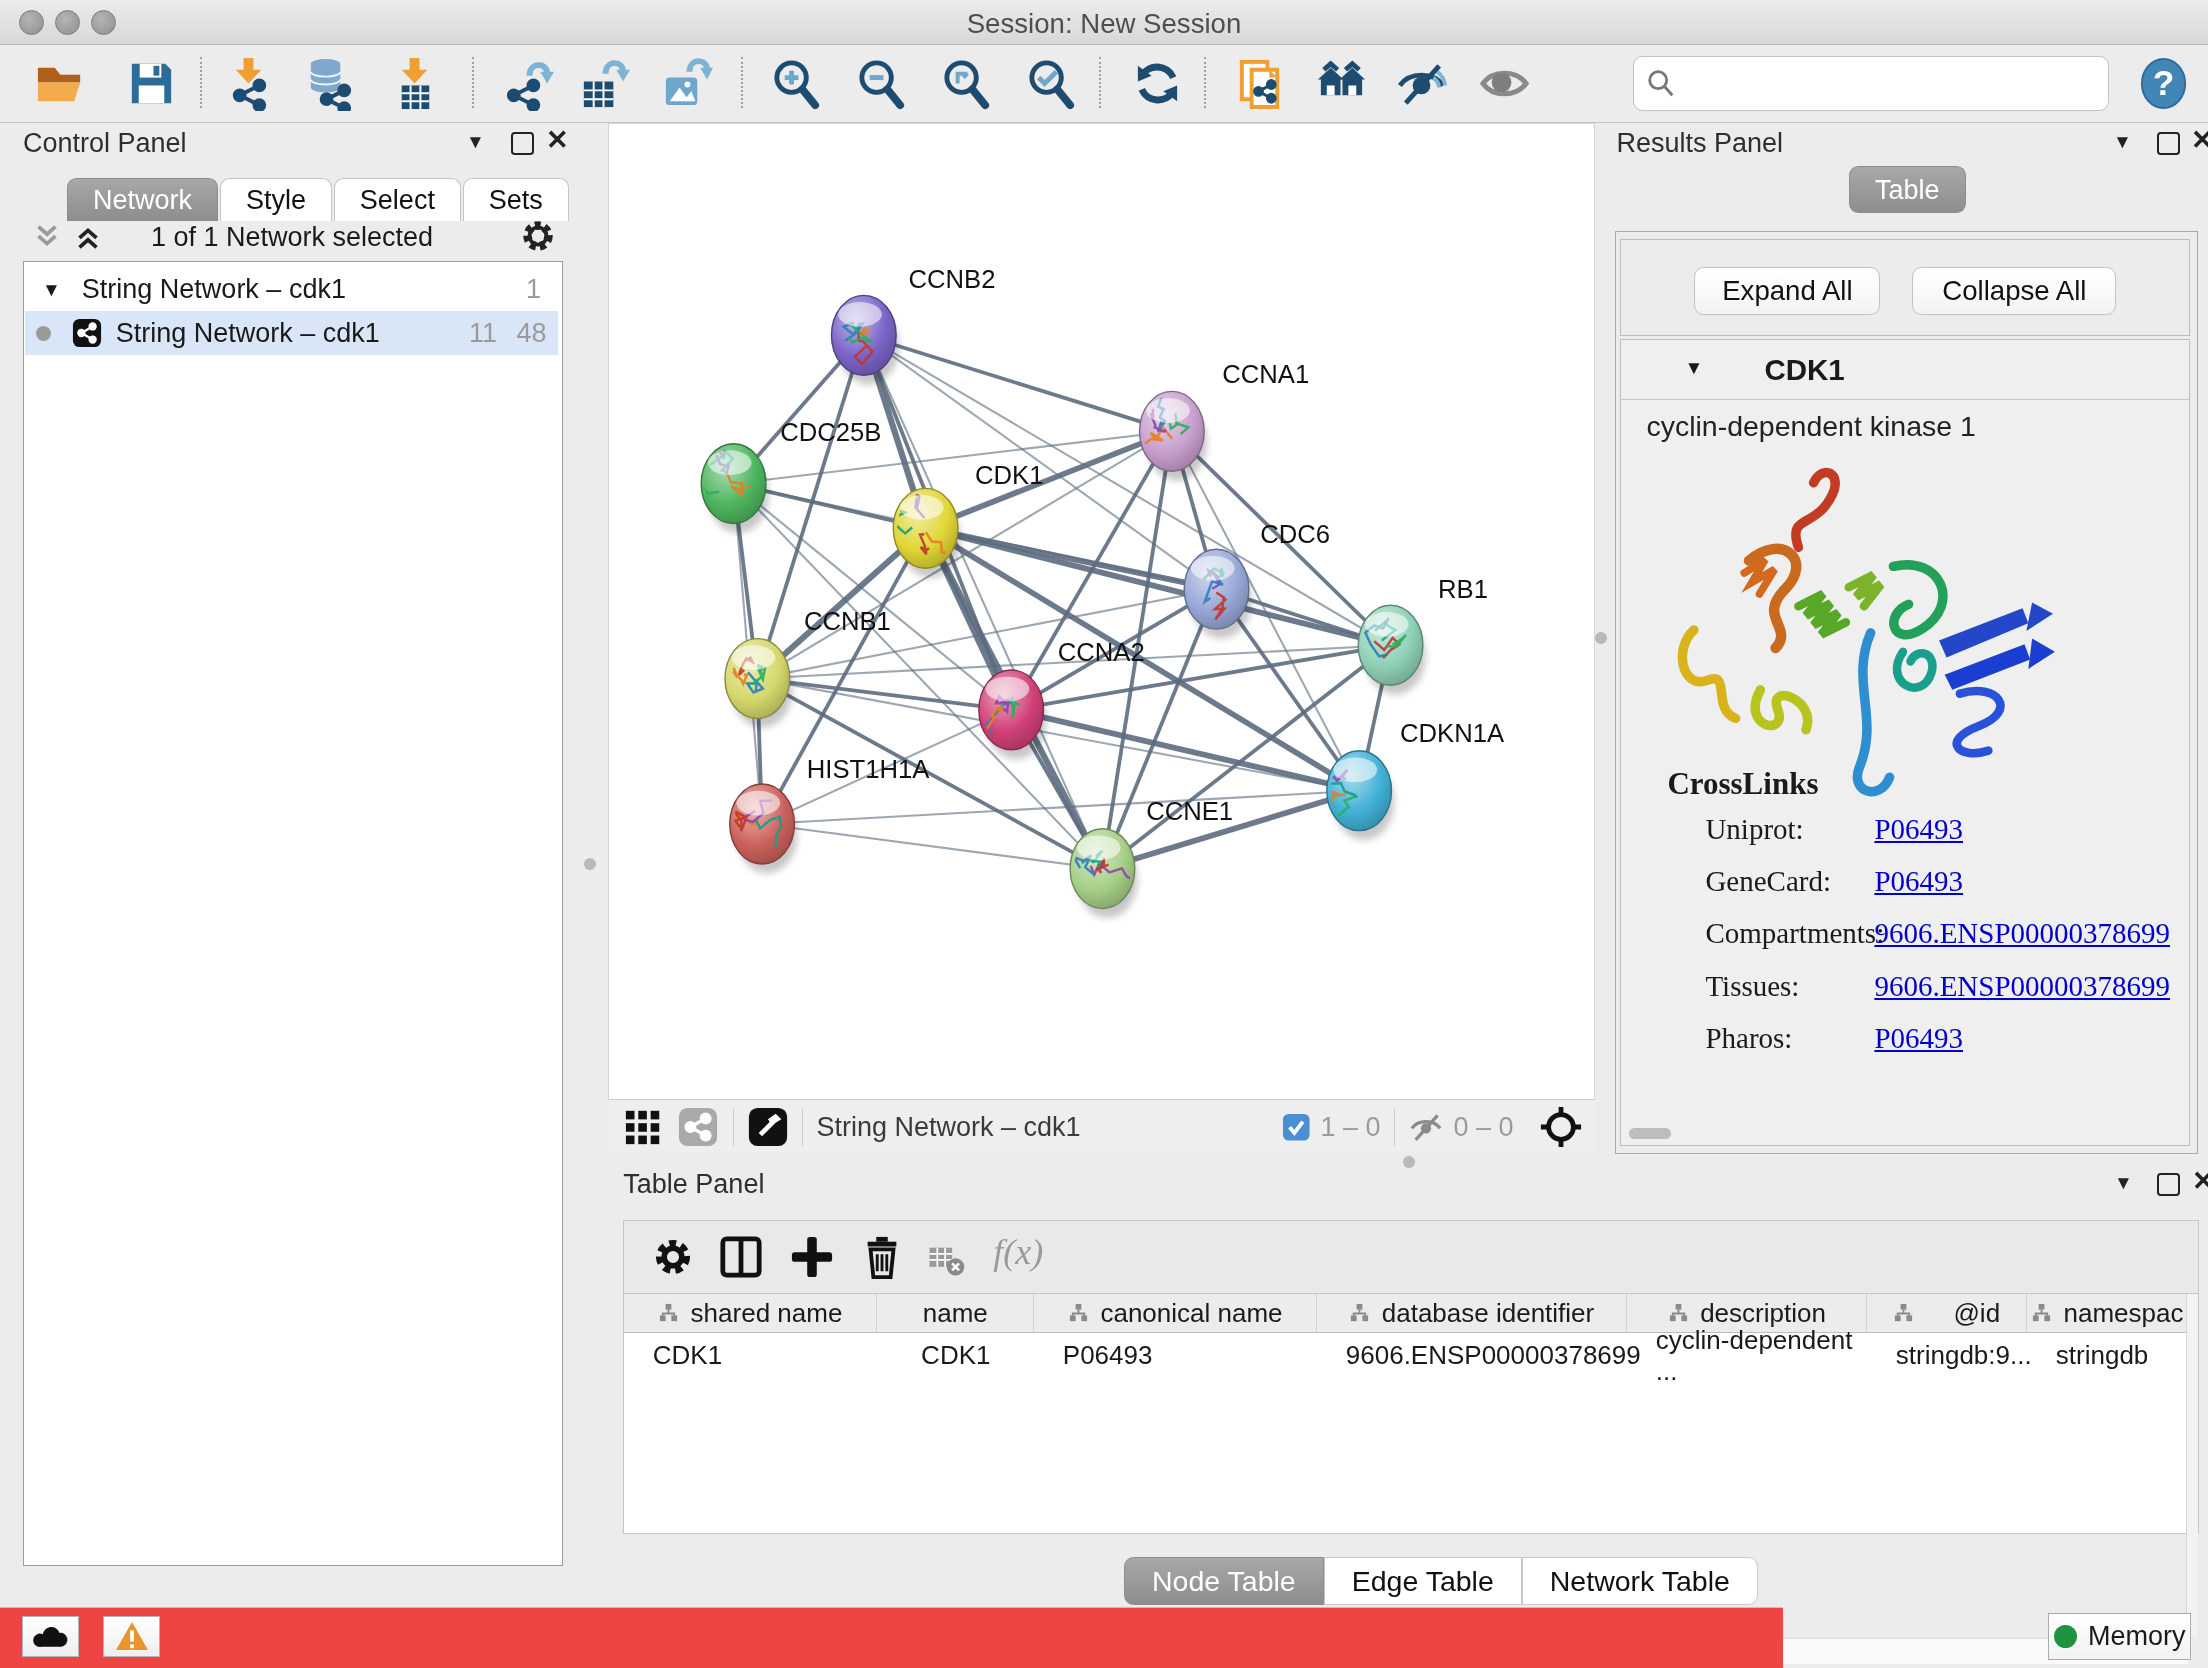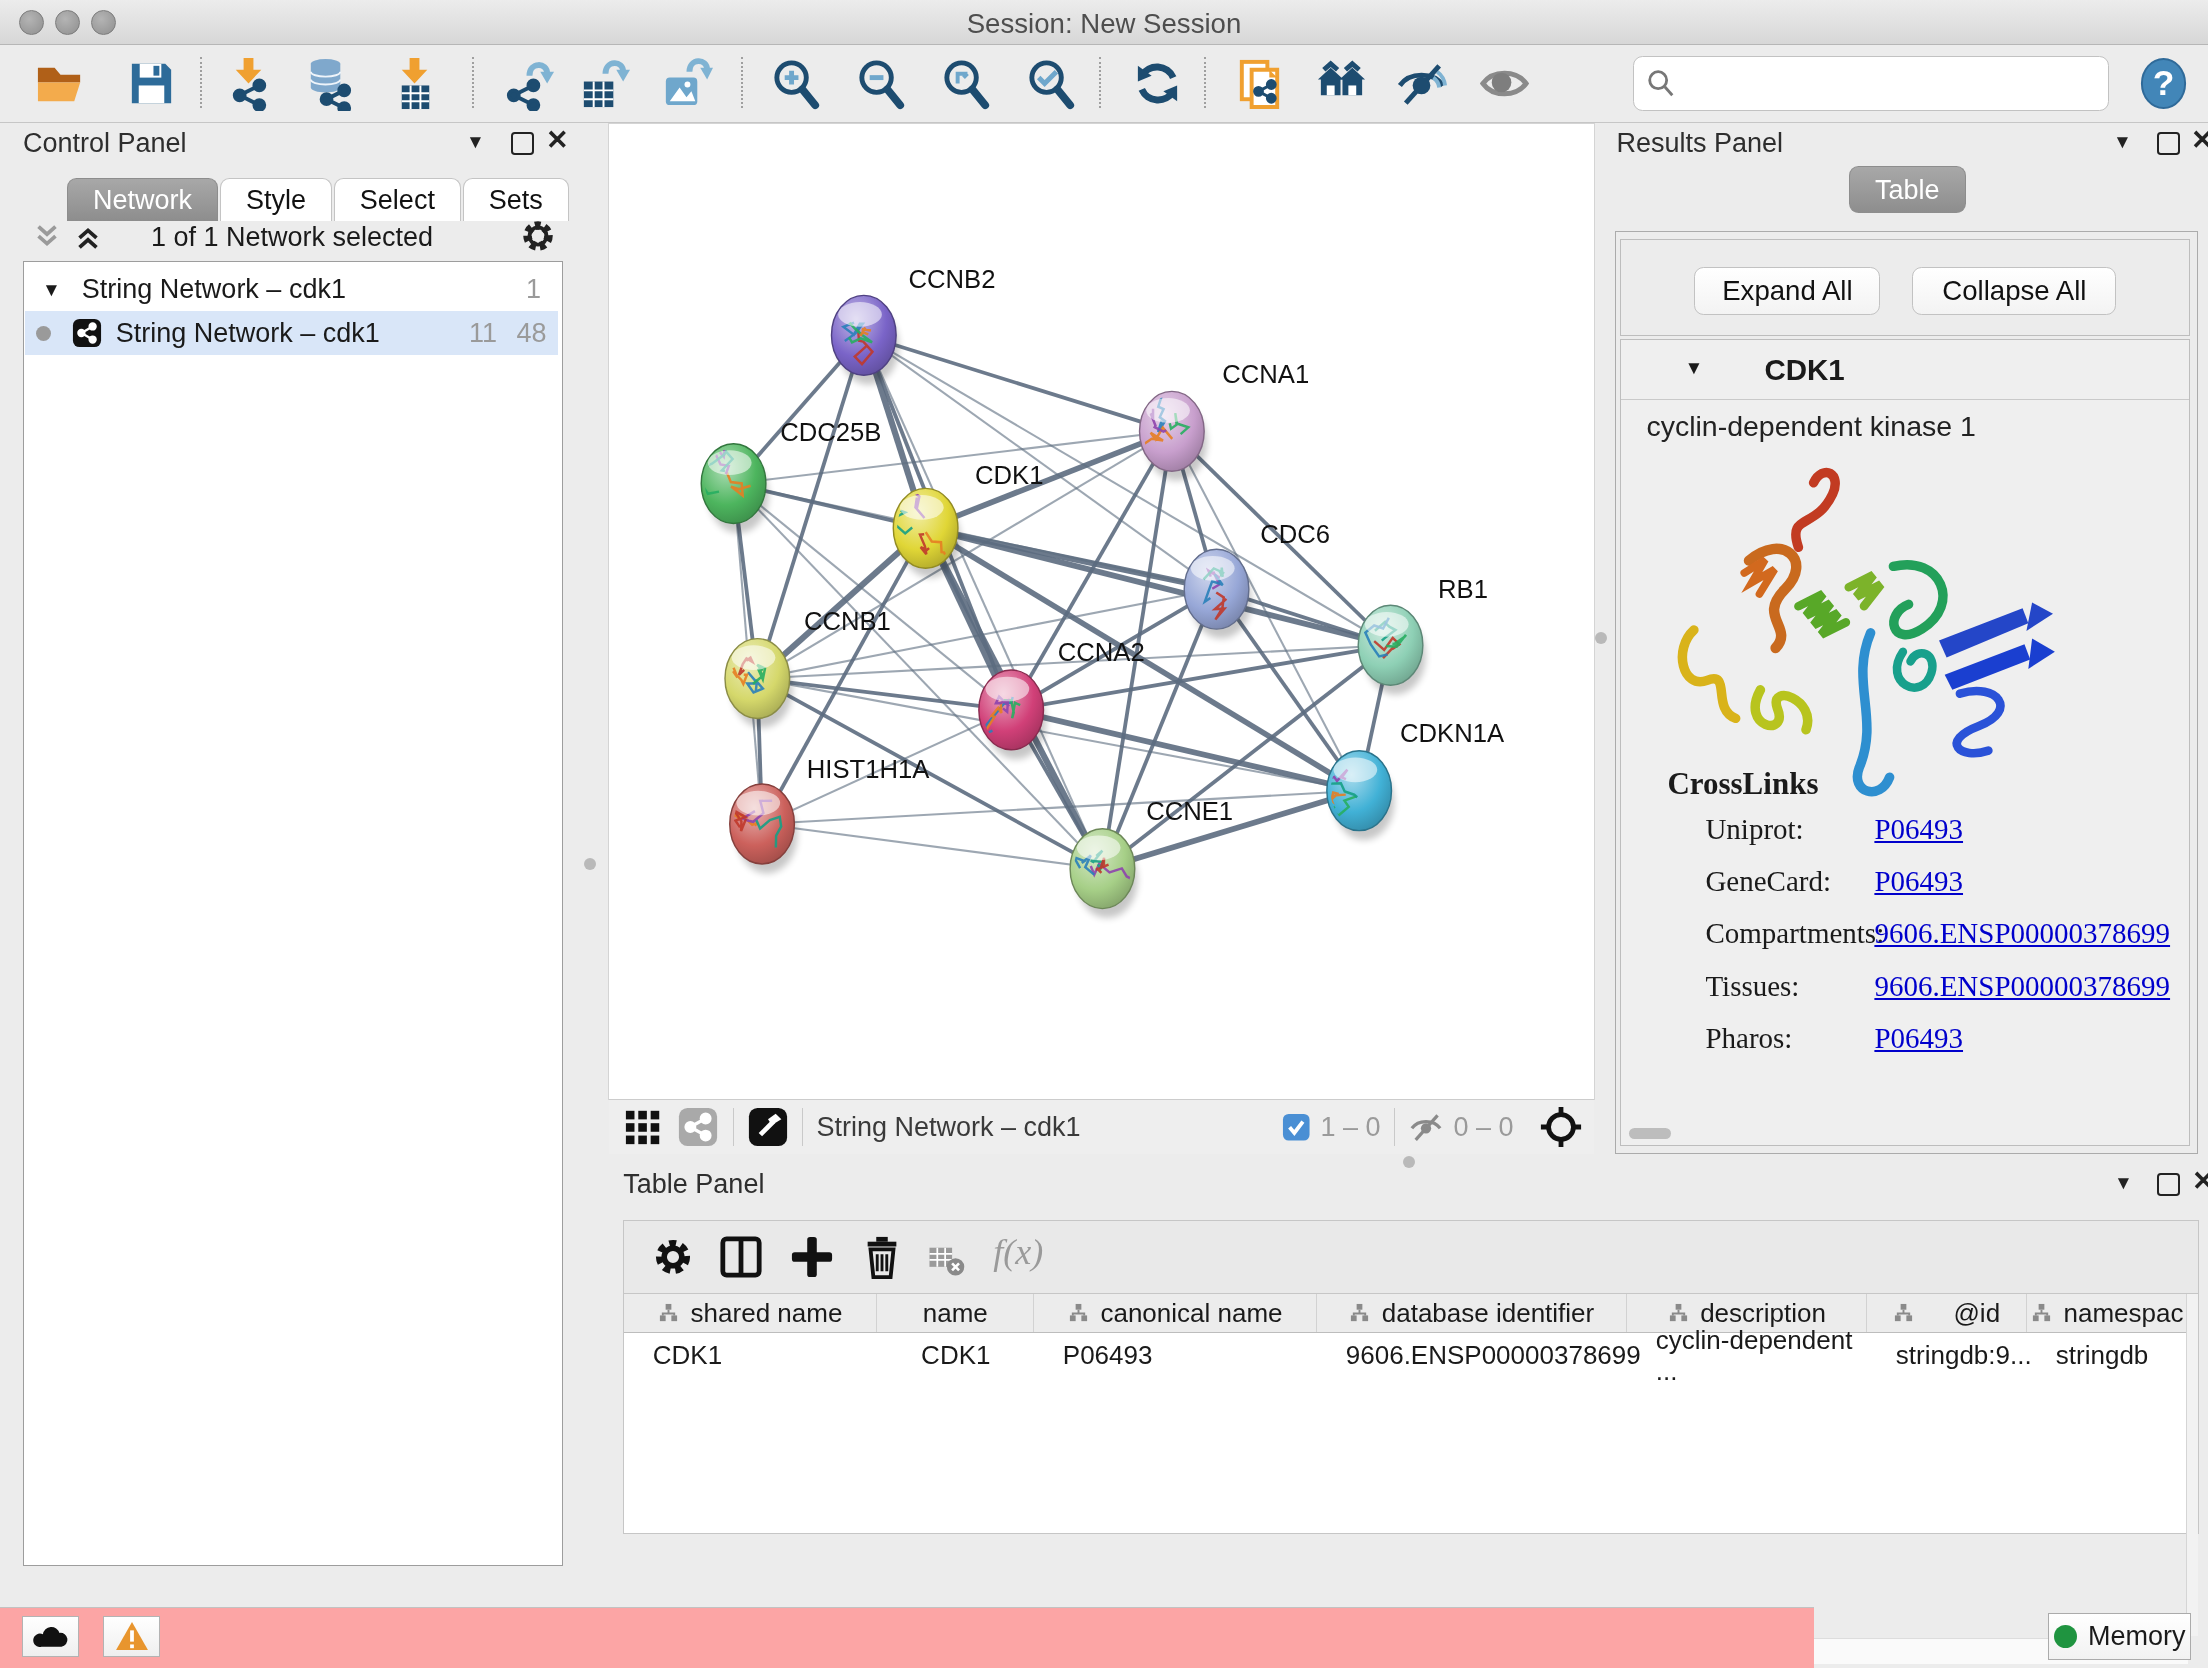--- a/index.html
+++ b/index.html
@@ -94,22 +94,22 @@
   .hthumb{position:absolute;left:0px;top:3.8px;width:165px;height:17px;border-radius:8.6px;background:#c2c2c2;}
   .vscroll{position:absolute;right:0px;top:0px;width:11.4px;height:342px;background:#f2f2f2;border-left:1px solid #d5d5d5;}
   .tp-tabs{position:absolute;left:515px;top:392px;display:flex;}
   .tp-tab{height:46px;padding:0 27px;display:flex;align-items:center;font-size:28.5px;background:#fff;
     border:1px solid #c9c9c9;color:#111;}
   .tp-tab:first-child{border-radius:9.5px 0 0 9.5px;}
   .tp-tab:last-child{border-radius:0 9.5px 9.5px 0;}
   .tp-tab.active{background:linear-gradient(#a8a8a8,#8d8d8d);color:#fff;border-color:#8d8d8d;}
 
   
-  .statusbar{position:absolute;left:0;top:1607px;width:1783px;height:61px;background:#fca5a5;
-    border-top:1px solid #c2c2c2;padding-left:31px;}
+  .statusbar{position:absolute;left:0;top:1607px;width:1783px;height:61px;background:#ef4444;
+    border-top:1px solid #c2c2c2;}
   .sb-btn{position:absolute;top:7.6px;width:55px;height:39px;background:linear-gradient(#ffffff,#efefef);
     border:1.9px solid #b3b3b3;display:flex;align-items:center;justify-content:center;}
   .memory-btn{position:absolute;left:2048px;top:4.8px;width:141px;height:45px;
     background:linear-gradient(#ffffff,#f2f2f2);border:1.9px solid #ababab;display:flex;
     align-items:center;justify-content:center;gap:11.4px;font-size:27px;}
   .mem-dot{width:23px;height:23px;border-radius:50%;background:#1f9440;}
 
   .net-label{font-size:27px;fill:#111;}
 </style>
 </head>
@@ -886,20 +886,25 @@
           <div class="td" style="width: 240px;">cyclin-dependent ...</div>
           <div class="td" style="width: 160px;">stringdb:9...</div>
           <div class="td" style="width: 161px;">stringdb</div>
         </div>
       <div class="vscroll"></div>
       <div class="hscroll">
         <div class="hthumb"></div>
       </div>
     </div>
 
+    <div class="tp-tabs" id="tp-tabs">
+        <span class="tp-tab active">Node Table</span>
+        <span class="tp-tab">Edge Table</span>
+        <span class="tp-tab">Network Table</span>
+      </div>
   </div>
 
   <div class="statusbar">
     <div class="sb-btn" style="left:22px">
       <svg width="38" height="28.5" viewBox="0 0 40 30">
         <path d="M10 26 a7 7 0 1 1 1.5 -13 a9 9 0 0 1 17.5 -1.5 a7 7 0 1 1 2 14.5 z" fill="#111"></path>
       </svg>
     </div>
     <div class="sb-btn" style="left:103px">
       <svg width="34" height="30" viewBox="0 0 36 32">

